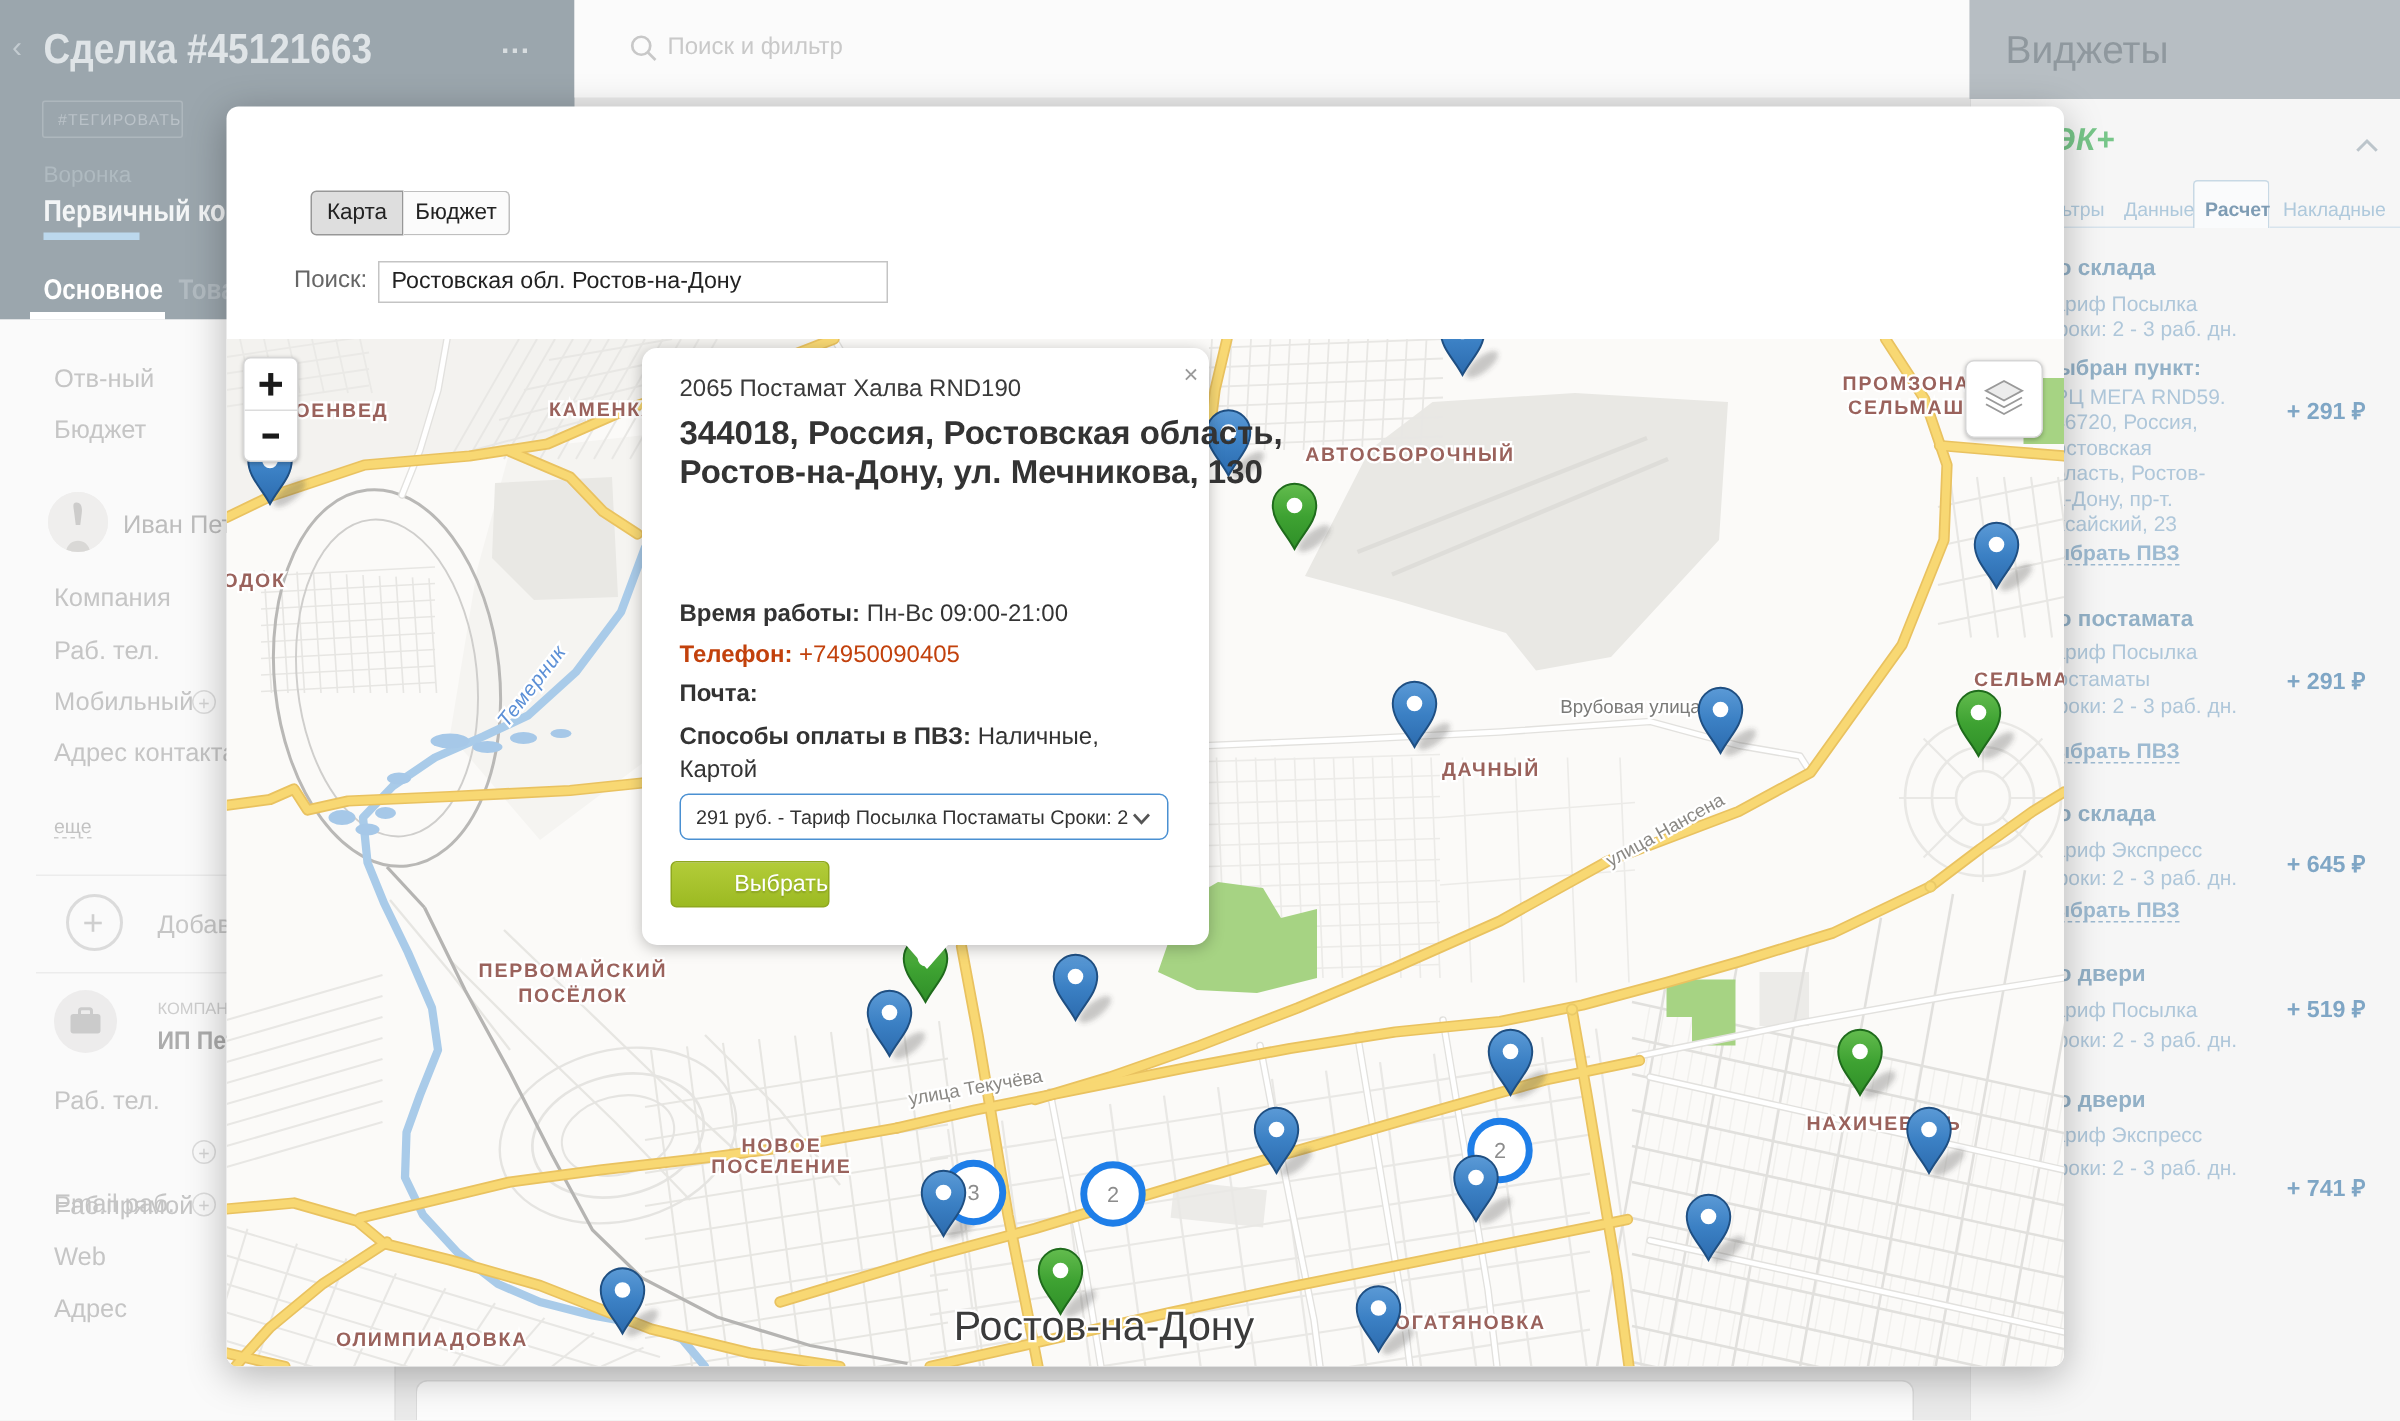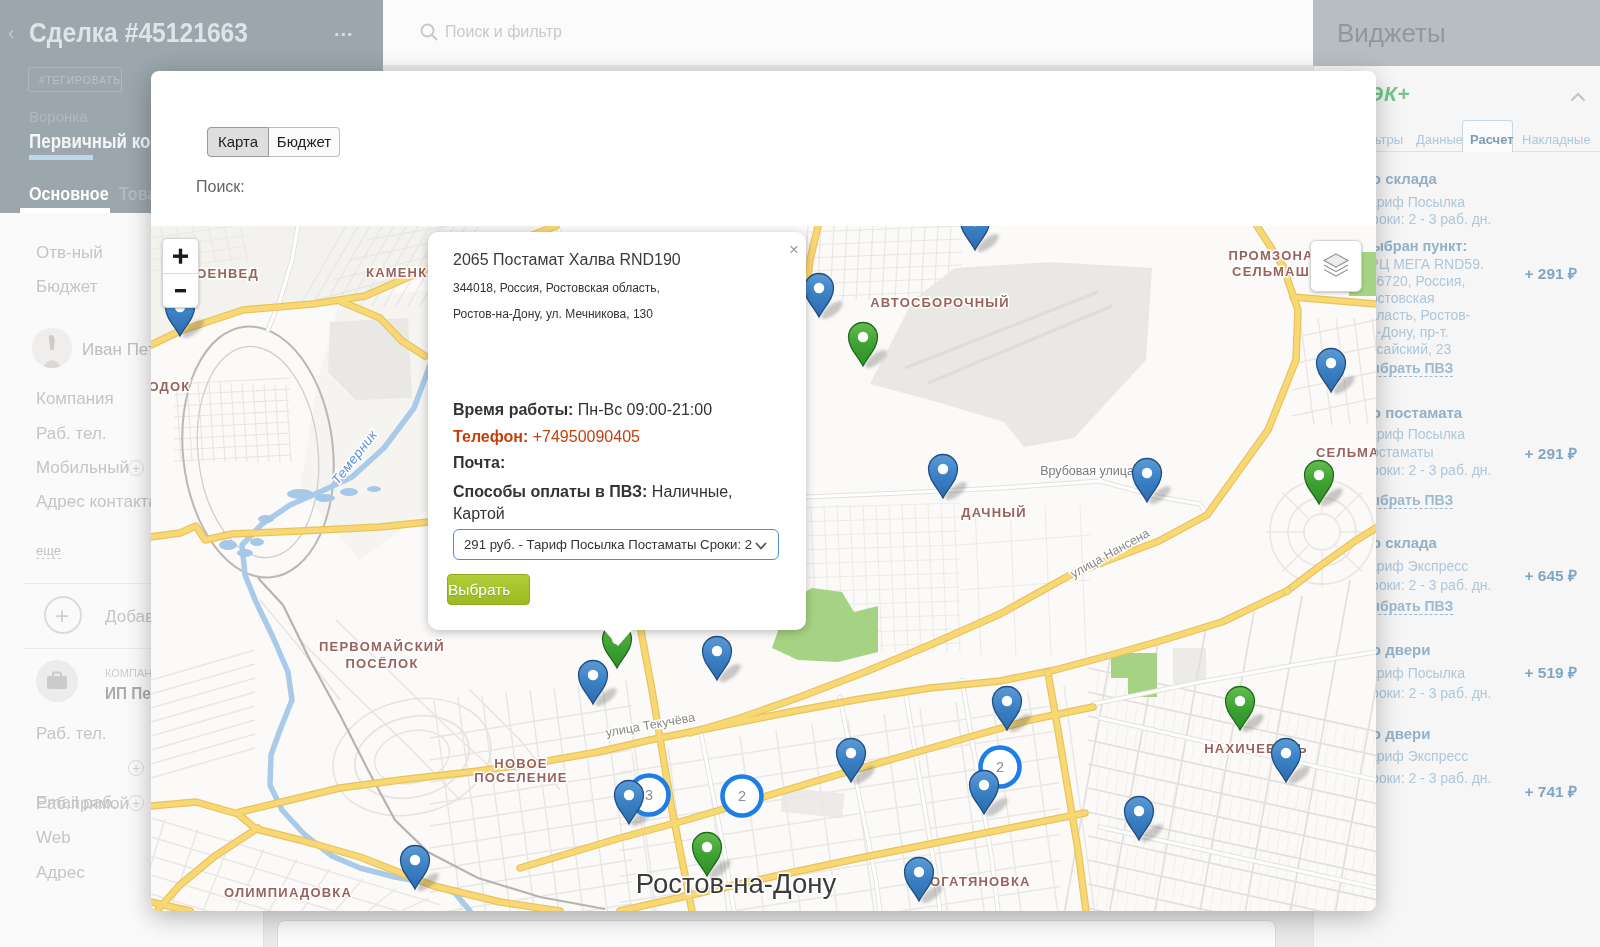--- a/index.html
+++ b/index.html
@@ -111,20 +111,21 @@
 <div class="abs" style="left:128px;top:460px;width:16px;height:16px;border:1px solid #DCDCDC;border-radius:50%;color:#D3D3D3;font-size:13px;text-align:center;line-height:15px">+</div>
 <div class="abs" style="left:128px;top:760px;width:16px;height:16px;border:1px solid #DCDCDC;border-radius:50%;color:#D3D3D3;font-size:13px;text-align:center;line-height:15px">+</div>
 <div class="abs" style="left:128px;top:795px;width:16px;height:16px;border:1px solid #DCDCDC;border-radius:50%;color:#D3D3D3;font-size:13px;text-align:center;line-height:15px">+</div>
 
 <div class="abs" style="left:151px;top:71px;width:1225px;height:840px;background:#FFFFFF;border-radius:8px;box-shadow:0 6px 26px rgba(0,0,0,0.28);overflow:hidden">
 
   <div class="abs" style="left:56px;top:56px;width:62px;height:30px;background:#DEDEDE;border:1px solid #979797;border-radius:4px 0 0 4px;color:#222;font-size:15px;text-align:center;line-height:28px">Карта</div>
   <div class="abs" style="left:118px;top:56px;width:71px;height:30px;background:#FBFBFB;border:1px solid #BFBFBF;border-left:none;border-radius:0 4px 4px 0;color:#222;font-size:15px;text-align:center;line-height:28px">Бюджет</div>
 
   <div class="abs" style="left:45px;top:107px;color:#666;font-size:16px">Поиск:</div>
+  <div class="abs" style="left:101px;top:103px;width:340px;height:28px;background:#FFF;border:1px solid #C4C4C4;color:#222;font-size:15.5px;line-height:26px;padding-left:8px">Ростовская обл. Ростов-на-Дону</div>
 
   <div class="abs" style="left:0;top:155px;width:1225px;height:685px;overflow:hidden">
     <svg width="1225" height="685" viewBox="0 0 1225 685" style="display:block">
         <defs>
 <linearGradient id="bg1" x1="0" y1="0" x2="0" y2="1">
  <stop offset="0" stop-color="#5B9AD6"></stop>
             <stop offset="0.5" stop-color="#3B80C4"></stop>
             <stop offset="1" stop-color="#2C6BAE"></stop>
 </linearGradient>
 <linearGradient id="gg1" x1="0" y1="0" x2="0" y2="1">
@@ -807,27 +808,27 @@
       <svg width="30" height="30" viewBox="0 0 30 30" style="margin:10px 0 0 10px">
         <path d="M15 3 L27 9.5 15 16 3 9.5 Z" fill="#ECECEC" stroke="#9A9A9A" stroke-width="1.3"></path>
         <path d="M3 14 L15 20.5 27 14" fill="none" stroke="#9A9A9A" stroke-width="1.3"></path>
         <path d="M3 18.5 L15 25 27 18.5" fill="none" stroke="#9A9A9A" stroke-width="1.3"></path>
       </svg>
     </div>
 
     <div class="abs" style="left:277px;top:6px;width:378px;height:398px;background:#FFF;border-radius:10px;box-shadow:0 2px 10px rgba(0,0,0,0.25)">
       <div class="abs" style="left:361px;top:8px;color:#9A9A9A;font-size:17px">×</div>
       <div class="abs" style="left:25px;top:19px;color:#3A3A3A;font-size:16px">2065 Постамат Халва RND190</div>
-      <div class="abs" style="left:25px;top:44px;color:#333;font-size:12px;font-weight:normal;line-height:25.5px;white-space:nowrap">344018, Россия, Ростовская область,<br>Ростов-на-Дону, ул. Мечникова, 130</div>
+      <div class="abs" style="left:25px;top:44px;color:#333;font-size:22px;font-weight:bold;line-height:25.5px;white-space:nowrap">344018, Россия, Ростовская область,<br>Ростов-на-Дону, ул. Мечникова, 130</div>
       <div class="abs" style="left:25px;top:169px;color:#333;font-size:16px"><b>Время работы:</b> Пн-Вс 09:00-21:00</div>
       <div class="abs" style="left:25px;top:196px;color:#c2410c;font-size:16px"><b>Телефон:</b> +74950090405</div>
       <div class="abs" style="left:25px;top:222px;color:#333;font-size:16px"><b>Почта:</b></div>
       <div class="abs" style="left:25px;top:249px;color:#333;font-size:16px;line-height:21.5px;white-space:nowrap"><b>Способы оплаты в ПВЗ:</b> Наличные,<br>Картой</div>
       <div class="abs" style="left:25px;top:297px;width:326px;height:31px;border:1px solid #4A90D2;border-radius:6px;color:#333;font-size:13.2px;line-height:29px;padding-left:10px;white-space:nowrap;overflow:hidden">291 руб. - Тариф Посылка Постаматы Сроки: 2
         <svg width="12" height="8" viewBox="0 0 12 8" style="position:absolute;right:11px;top:12px">
             <path d="M1 1 L6 6.5 11 1" fill="none" stroke="#555" stroke-width="1.8"></path>
           </svg>
       </div>
-      <div class="abs" style="left:19px;top:342px;width:83px;height:31px;background:linear-gradient(#B3CC39,#9CBA22);border:1px solid #8FA81F;border-radius:4px;color:#FFF;font-size:15.5px;text-align:left;line-height:29px;text-shadow:0 1px 1px rgba(0,0,0,0.15)">Выбрать</div>
+      <div class="abs" style="left:19px;top:342px;width:106px;height:31px;background:linear-gradient(#B3CC39,#9CBA22);border:1px solid #8FA81F;border-radius:4px;color:#FFF;font-size:15.5px;text-align:right;line-height:29px;text-shadow:0 1px 1px rgba(0,0,0,0.15)">Выбрать</div>
       <div class="abs" style="left:176px;top:398px;width:0;height:0;border-left:14px solid transparent;border-right:14px solid transparent;border-top:16px solid #FFF"></div>
     </div>
   </div>
 </div>
 
 </body></html>

